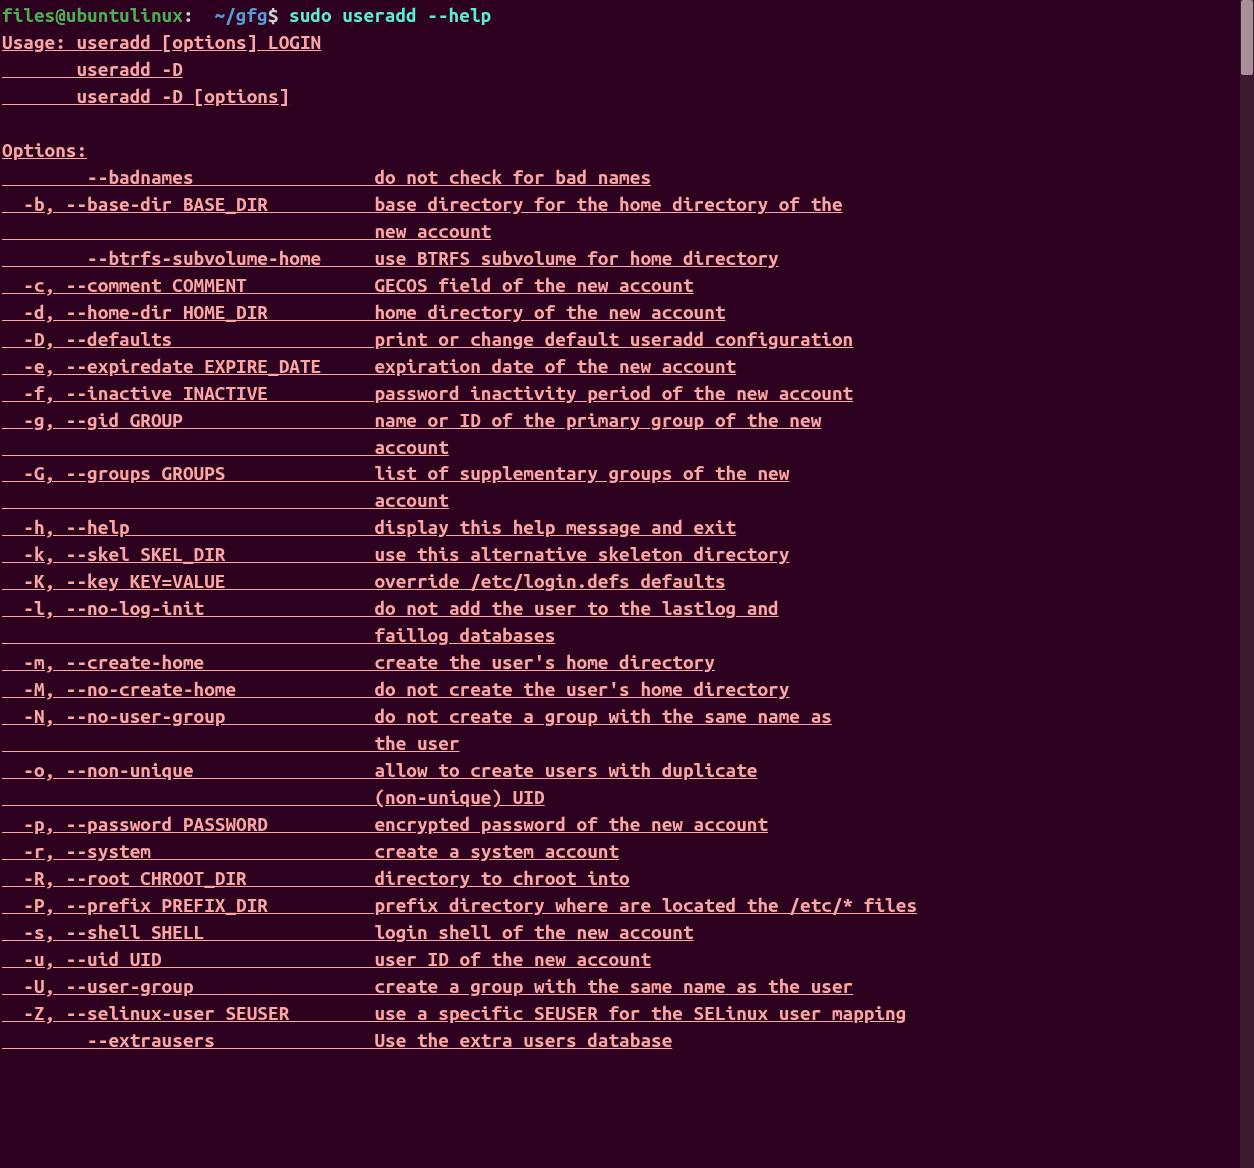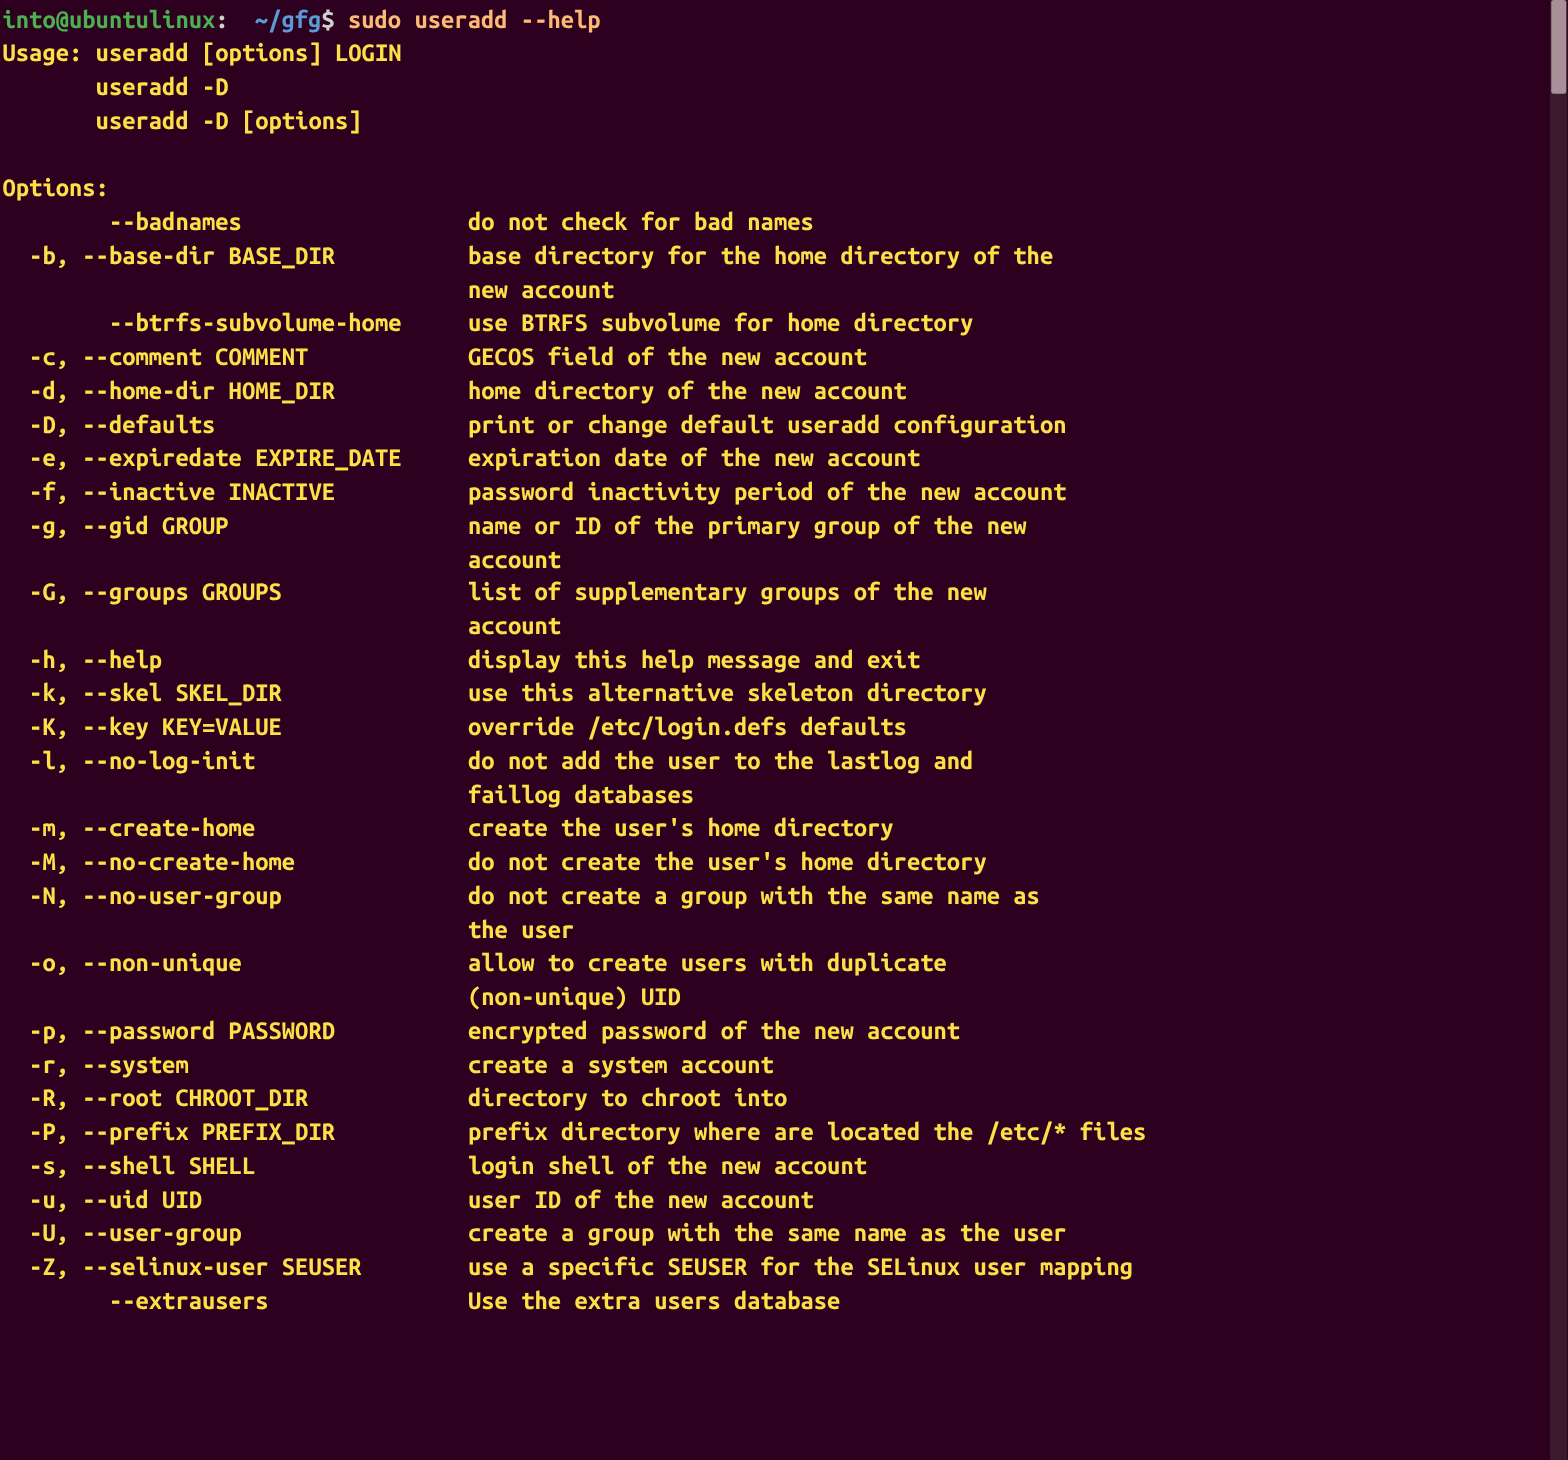--- a/index.html
+++ b/index.html
@@ -31,24 +31,25 @@
       color: #d0d0d0;
     }
     .prompt-path {
       color: #5a9bd5;
       margin-left: 21px;
     }
     .prompt-dollar {
       color: #d0d0d0;
     }
     .command {
-      color: #fdba74;
+      color: #5eead4;
     }
     .output {
-      color: #fde047;
+      color: #fca5a5;
+      text-decoration: underline;
     }
     .scrollbar {
       position: absolute;
       right: 0;
       top: 0;
       width: 14px;
       height: 100%;
       background: #3a1a2c;
     }
     .scrollbar-thumb {
@@ -57,21 +58,21 @@
       left: 1px;
       width: 12px;
       height: 75px;
       background: #a89098;
       border-radius: 2px;
     }
   </style>
 </head>
 <body>
 
-<div class="terminal"><span class="prompt-user">into@ubuntulinux</span><span class="prompt-colon">:</span><span class="prompt-path">~/gfg</span><span class="prompt-dollar">$ </span><span class="command">sudo useradd --help</span>
+<div class="terminal"><span class="prompt-user">files@ubuntulinux</span><span class="prompt-colon">:</span><span class="prompt-path">~/gfg</span><span class="prompt-dollar">$ </span><span class="command">sudo useradd --help</span>
 <span class="output" id="output-body">Usage: useradd [options] LOGIN
        useradd -D
        useradd -D [options]
 
 Options:
         --badnames                 do not check for bad names
   -b, --base-dir BASE_DIR          base directory for the home directory of the
                                    new account
         --btrfs-subvolume-home     use BTRFS subvolume for home directory
   -c, --comment COMMENT            GECOS field of the new account

